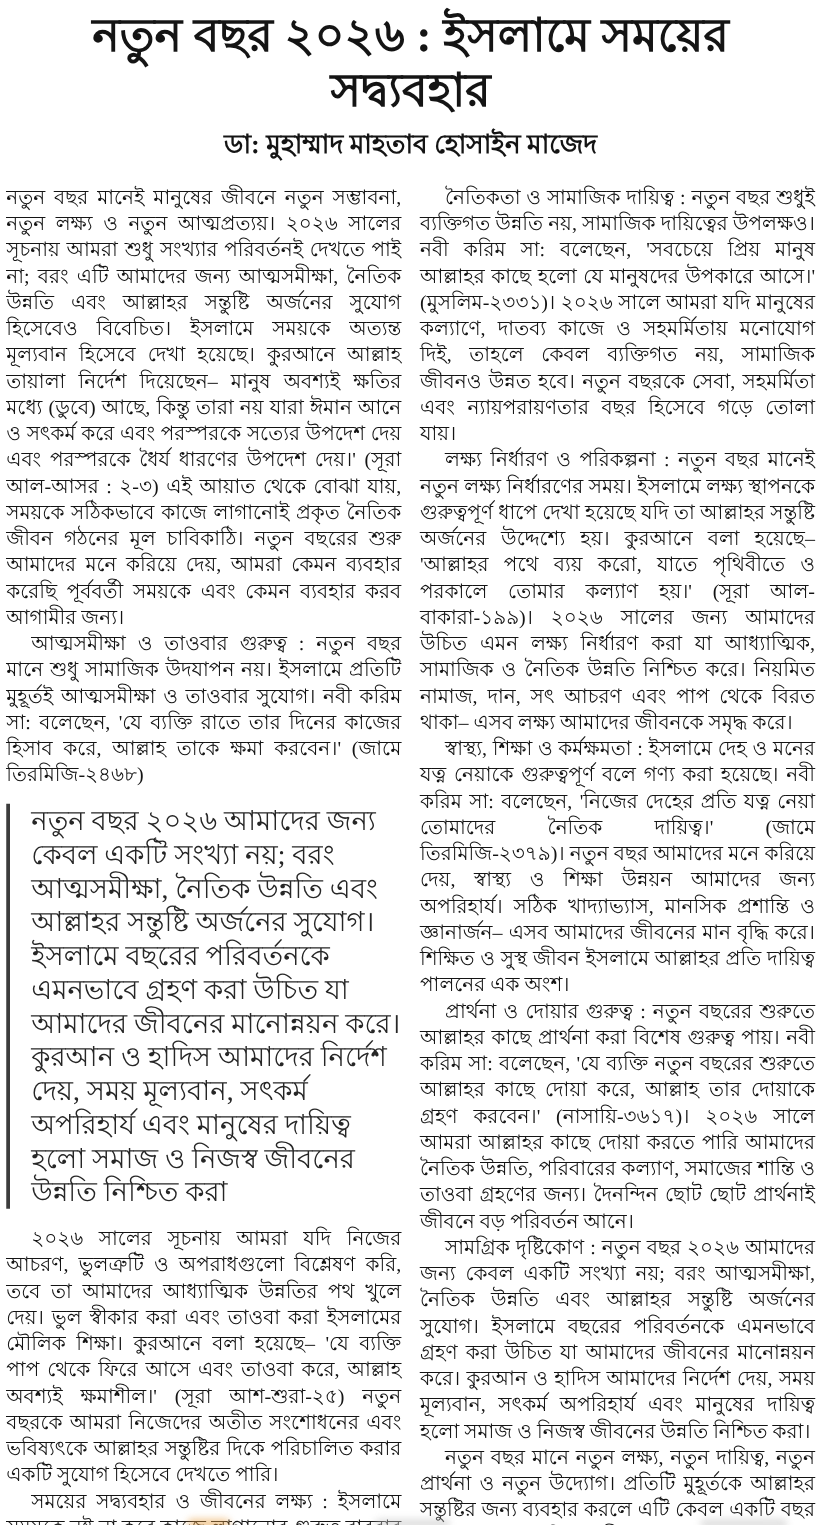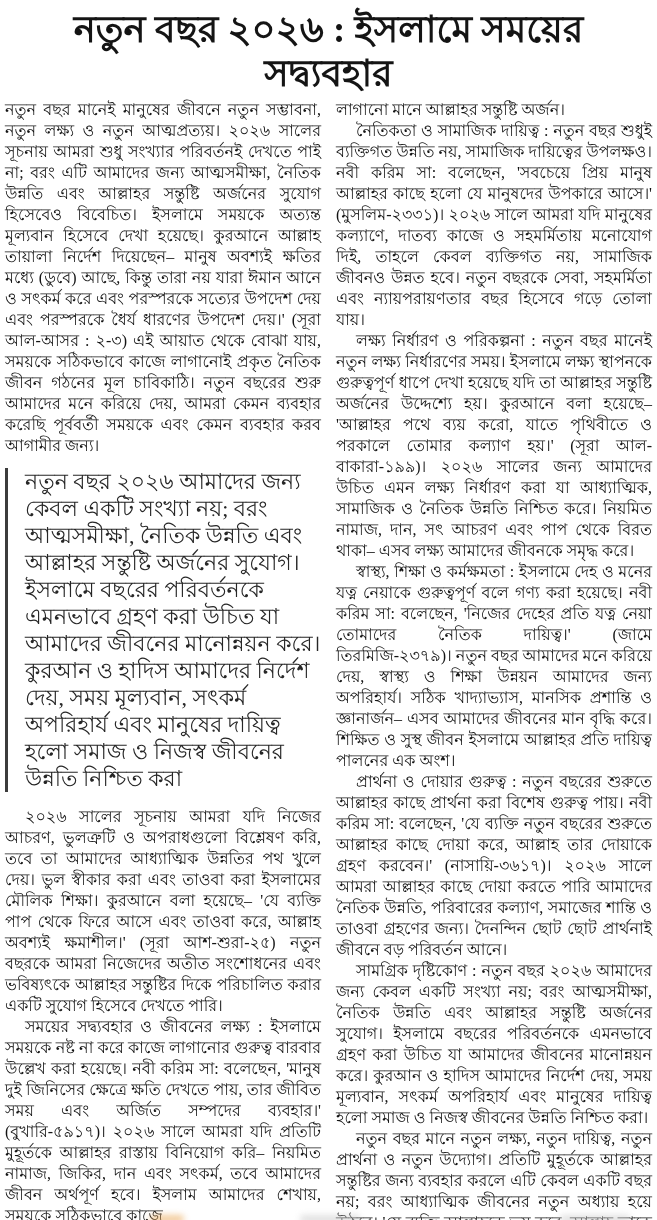--- a/index.html
+++ b/index.html
@@ -59,29 +59,30 @@
   .edge-artifacts .smudge {
     position: absolute; bottom: -3px; height: 8px; border-radius: 4px;
     filter: blur(3px); opacity: 0.55;
   }
 </style>
 </head>
 <body>
 
 <div class="page">
   <h1 class="headline">নতুন বছর ২০২৬ : ইসলামে সময়ের সদ্ব্যবহার</h1>
+  <div class="byline">ডা: মুহাম্মাদ মাহতাব হোসাইন মাজেদ</div>
   <div class="columns">
     <div class="col" id="col-left">
         <p>নতুন বছর মানেই মানুষের জীবনে নতুন সম্ভাবনা, নতুন লক্ষ্য ও নতুন আত্মপ্রত্যয়। ২০২৬ সালের সূচনায় আমরা শুধু সংখ্যার পরিবর্তনই দেখতে পাই না; বরং এটি আমাদের জন্য আত্মসমীক্ষা, নৈতিক উন্নতি এবং আল্লাহর সন্তুষ্টি অর্জনের সুযোগ হিসেবেও বিবেচিত। ইসলামে সময়কে অত্যন্ত মূল্যবান হিসেবে দেখা হয়েছে। কুরআনে আল্লাহ তায়ালা নির্দেশ দিয়েছেন– মানুষ অবশ্যই ক্ষতির মধ্যে (ডুবে) আছে, কিন্তু তারা নয় যারা ঈমান আনে ও সৎকর্ম করে এবং পরস্পরকে সত্যের উপদেশ দেয় এবং পরস্পরকে ধৈর্য ধারণের উপদেশ দেয়।' (সূরা আল-আসর : ২-৩) এই আয়াত থেকে বোঝা যায়, সময়কে সঠিকভাবে কাজে লাগানোই প্রকৃত নৈতিক জীবন গঠনের মূল চাবিকাঠি। নতুন বছরের শুরু আমাদের মনে করিয়ে দেয়, আমরা কেমন ব্যবহার করেছি পূর্ববর্তী সময়কে এবং কেমন ব্যবহার করব আগামীর জন্য।</p>
+        <p class="indent"><span class="lead">আত্মসমীক্ষা ও তাওবার গুরুত্ব :</span> নতুন বছর মানে শুধু সামাজিক উদযাপন নয়। ইসলামে প্রতিটি মুহূর্তই আত্মসমীক্ষা ও তাওবার সুযোগ। নবী করিম সা: বলেছেন, 'যে ব্যক্তি রাতে তার দিনের কাজের হিসাব করে, আল্লাহ তাকে ক্ষমা করবেন।' (জামে তিরমিজি-২৪৬৮)</p>
         <div class="pull-quote">নতুন বছর ২০২৬ আমাদের জন্য কেবল একটি সংখ্যা নয়; বরং আত্মসমীক্ষা, নৈতিক উন্নতি এবং আল্লাহর সন্তুষ্টি অর্জনের সুযোগ। ইসলামে বছরের পরিবর্তনকে এমনভাবে গ্রহণ করা উচিত যা আমাদের জীবনের মানোন্নয়ন করে। কুরআন ও হাদিস আমাদের নির্দেশ দেয়, সময় মূল্যবান, সৎকর্ম অপরিহার্য এবং মানুষের দায়িত্ব হলো সমাজ ও নিজস্ব জীবনের উন্নতি নিশ্চিত করা</div>
         <p class="indent">২০২৬ সালের সূচনায় আমরা যদি নিজের আচরণ, ভুলত্রুটি ও অপরাধগুলো বিশ্লেষণ করি, তবে তা আমাদের আধ্যাত্মিক উন্নতির পথ খুলে দেয়। ভুল স্বীকার করা এবং তাওবা করা ইসলামের মৌলিক শিক্ষা। কুরআনে বলা হয়েছে– 'যে ব্যক্তি পাপ থেকে ফিরে আসে এবং তাওবা করে, আল্লাহ অবশ্যই ক্ষমাশীল।' (সূরা আশ-শুরা-২৫) নতুন বছরকে আমরা নিজেদের অতীত সংশোধনের এবং ভবিষ্যৎকে আল্লাহর সন্তুষ্টির দিকে পরিচালিত করার একটি সুযোগ হিসেবে দেখতে পারি।</p>
         <p class="indent"><span class="lead">সময়ের সদ্ব্যবহার ও জীবনের লক্ষ্য :</span> ইসলামে সময়কে নষ্ট না করে কাজে লাগানোর গুরুত্ব বারবার উল্লেখ করা হয়েছে। নবী করিম সা: বলেছেন, 'মানুষ দুই জিনিসের ক্ষেত্রে ক্ষতি দেখতে পায়, তার জীবিত সময় এবং অর্জিত সম্পদের ব্যবহার।' (বুখারি-৫৯১৭)। ২০২৬ সালে আমরা যদি প্রতিটি মুহূর্তকে আল্লাহর রাস্তায় বিনিয়োগ করি– নিয়মিত নামাজ, জিকির, দান এবং সৎকর্ম, তবে আমাদের জীবন অর্থপূর্ণ হবে। ইসলাম আমাদের শেখায়, সময়কে সঠিকভাবে কাজে</p>
       </div>
     <div class="col" id="col-right">
-        <p>লাগানো মানে আল্লাহর সন্তুষ্টি অর্জন।</p>
         <p class="indent"><span class="lead">নৈতিকতা ও সামাজিক দায়িত্ব :</span> নতুন বছর শুধুই ব্যক্তিগত উন্নতি নয়, সামাজিক দায়িত্বের উপলক্ষও। নবী করিম সা: বলেছেন, 'সবচেয়ে প্রিয় মানুষ আল্লাহর কাছে হলো যে মানুষদের উপকারে আসে।' (মুসলিম-২৩৩১)। ২০২৬ সালে আমরা যদি মানুষের কল্যাণে, দাতব্য কাজে ও সহমর্মিতায় মনোযোগ দিই, তাহলে কেবল ব্যক্তিগত নয়, সামাজিক জীবনও উন্নত হবে। নতুন বছরকে সেবা, সহমর্মিতা এবং ন্যায়পরায়ণতার বছর হিসেবে গড়ে তোলা যায়।</p>
         <p class="indent"><span class="lead">লক্ষ্য নির্ধারণ ও পরিকল্পনা :</span> নতুন বছর মানেই নতুন লক্ষ্য নির্ধারণের সময়। ইসলামে লক্ষ্য স্থাপনকে গুরুত্বপূর্ণ ধাপে দেখা হয়েছে যদি তা আল্লাহর সন্তুষ্টি অর্জনের উদ্দেশ্যে হয়। কুরআনে বলা হয়েছে– 'আল্লাহর পথে ব্যয় করো, যাতে পৃথিবীতে ও পরকালে তোমার কল্যাণ হয়।' (সূরা আল-বাকারা-১৯৯)। ২০২৬ সালের জন্য আমাদের উচিত এমন লক্ষ্য নির্ধারণ করা যা আধ্যাত্মিক, সামাজিক ও নৈতিক উন্নতি নিশ্চিত করে। নিয়মিত নামাজ, দান, সৎ আচরণ এবং পাপ থেকে বিরত থাকা– এসব লক্ষ্য আমাদের জীবনকে সমৃদ্ধ করে।</p>
         <p class="indent"><span class="lead">স্বাস্থ্য, শিক্ষা ও কর্মক্ষমতা :</span> ইসলামে দেহ ও মনের যত্ন নেয়াকে গুরুত্বপূর্ণ বলে গণ্য করা হয়েছে। নবী করিম সা: বলেছেন, 'নিজের দেহের প্রতি যত্ন নেয়া তোমাদের নৈতিক দায়িত্ব।' (জামে তিরমিজি-২৩৭৯)। নতুন বছর আমাদের মনে করিয়ে দেয়, স্বাস্থ্য ও শিক্ষা উন্নয়ন আমাদের জন্য অপরিহার্য। সঠিক খাদ্যাভ্যাস, মানসিক প্রশান্তি ও জ্ঞানার্জন– এসব আমাদের জীবনের মান বৃদ্ধি করে। শিক্ষিত ও সুস্থ জীবন ইসলামে আল্লাহর প্রতি দায়িত্ব পালনের এক অংশ।</p>
         <p class="indent"><span class="lead">প্রার্থনা ও দোয়ার গুরুত্ব :</span> নতুন বছরের শুরুতে আল্লাহর কাছে প্রার্থনা করা বিশেষ গুরুত্ব পায়। নবী করিম সা: বলেছেন, 'যে ব্যক্তি নতুন বছরের শুরুতে আল্লাহর কাছে দোয়া করে, আল্লাহ তার দোয়াকে গ্রহণ করবেন।' (নাসায়ি-৩৬১৭)। ২০২৬ সালে আমরা আল্লাহর কাছে দোয়া করতে পারি আমাদের নৈতিক উন্নতি, পরিবারের কল্যাণ, সমাজের শান্তি ও তাওবা গ্রহণের জন্য। দৈনন্দিন ছোট ছোট প্রার্থনাই জীবনে বড় পরিবর্তন আনে।</p>
         <p class="indent"><span class="lead">সামগ্রিক দৃষ্টিকোণ :</span> নতুন বছর ২০২৬ আমাদের জন্য কেবল একটি সংখ্যা নয়; বরং আত্মসমীক্ষা, নৈতিক উন্নতি এবং আল্লাহর সন্তুষ্টি অর্জনের সুযোগ। ইসলামে বছরের পরিবর্তনকে এমনভাবে গ্রহণ করা উচিত যা আমাদের জীবনের মানোন্নয়ন করে। কুরআন ও হাদিস আমাদের নির্দেশ দেয়, সময় মূল্যবান, সৎকর্ম অপরিহার্য এবং মানুষের দায়িত্ব হলো সমাজ ও নিজস্ব জীবনের উন্নতি নিশ্চিত করা।</p>
         <p class="indent">নতুন বছর মানে নতুন লক্ষ্য, নতুন দায়িত্ব, নতুন প্রার্থনা ও নতুন উদ্যোগ। প্রতিটি মুহূর্তকে আল্লাহর সন্তুষ্টির জন্য ব্যবহার করলে এটি কেবল একটি বছর নয়; বরং আধ্যাত্মিক জীবনের নতুন অধ্যায় হয়ে উঠবে। 'যে ব্যক্তি আল্লাহকে ভয় করে, আল্লাহ তাকে প্রতিটি জায়গায় পথ দেখাবেন।' (সূরা আত-তালাক-২)। ২০২৬ হোক আমাদের জন্য আধ্যাত্মিক, নৈতিক ও সামাজিক নবজন্মের বছর। এই নতুন সূচনার সাথে আমরা আগের ভুল থেকে শিক্ষা নিয়ে, আত্মসমীক্ষা করে এবং আল্লাহর সন্তুষ্টি অর্জনের প্রচেষ্টায় এগিয়ে যেতে পারি।</p>
       </div>
   </div>
 </div>
 

